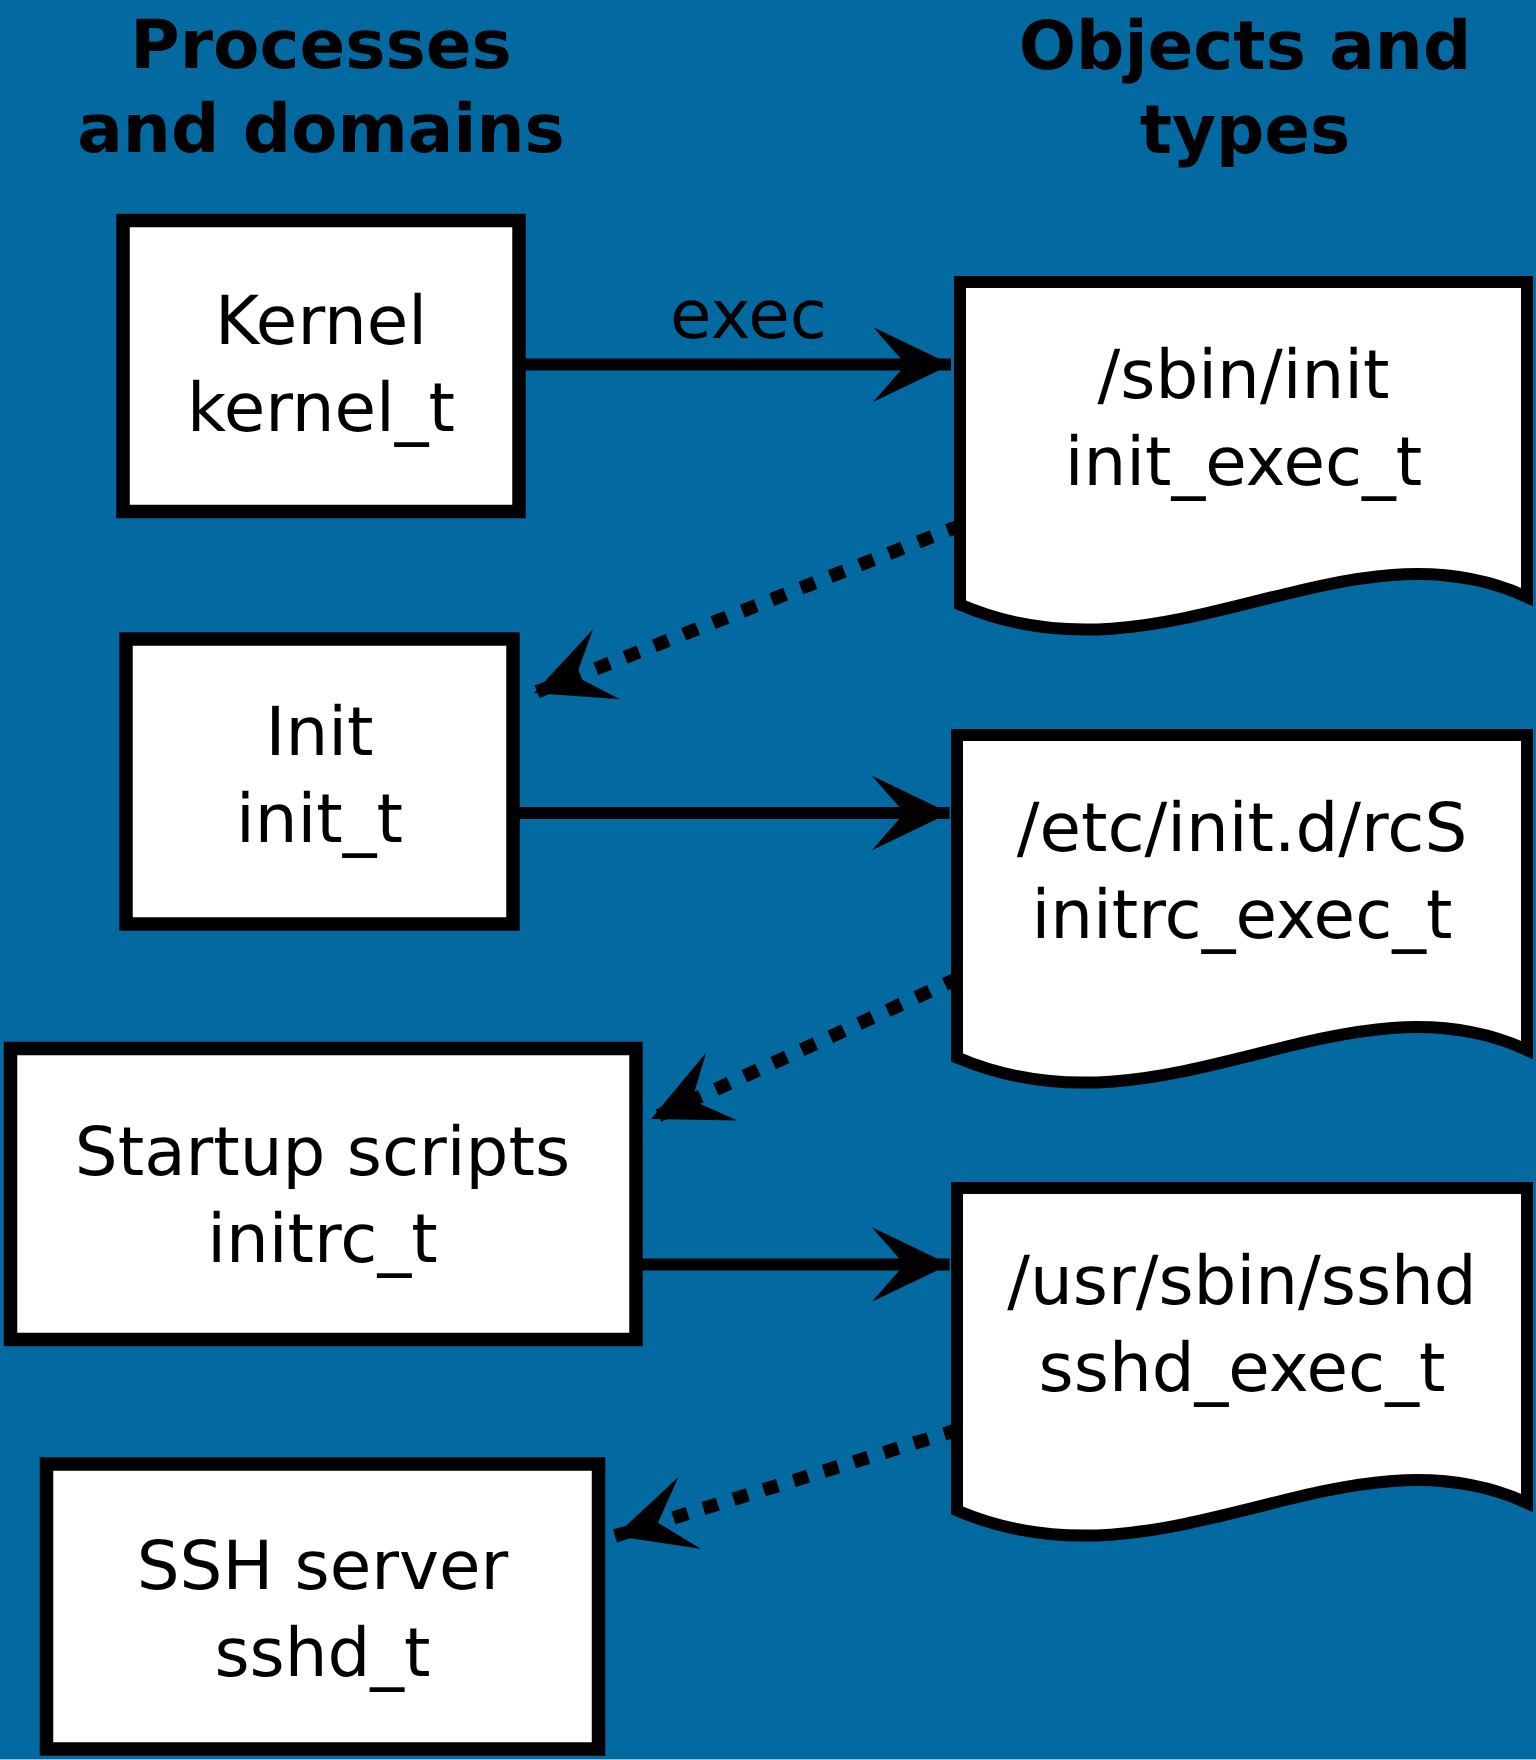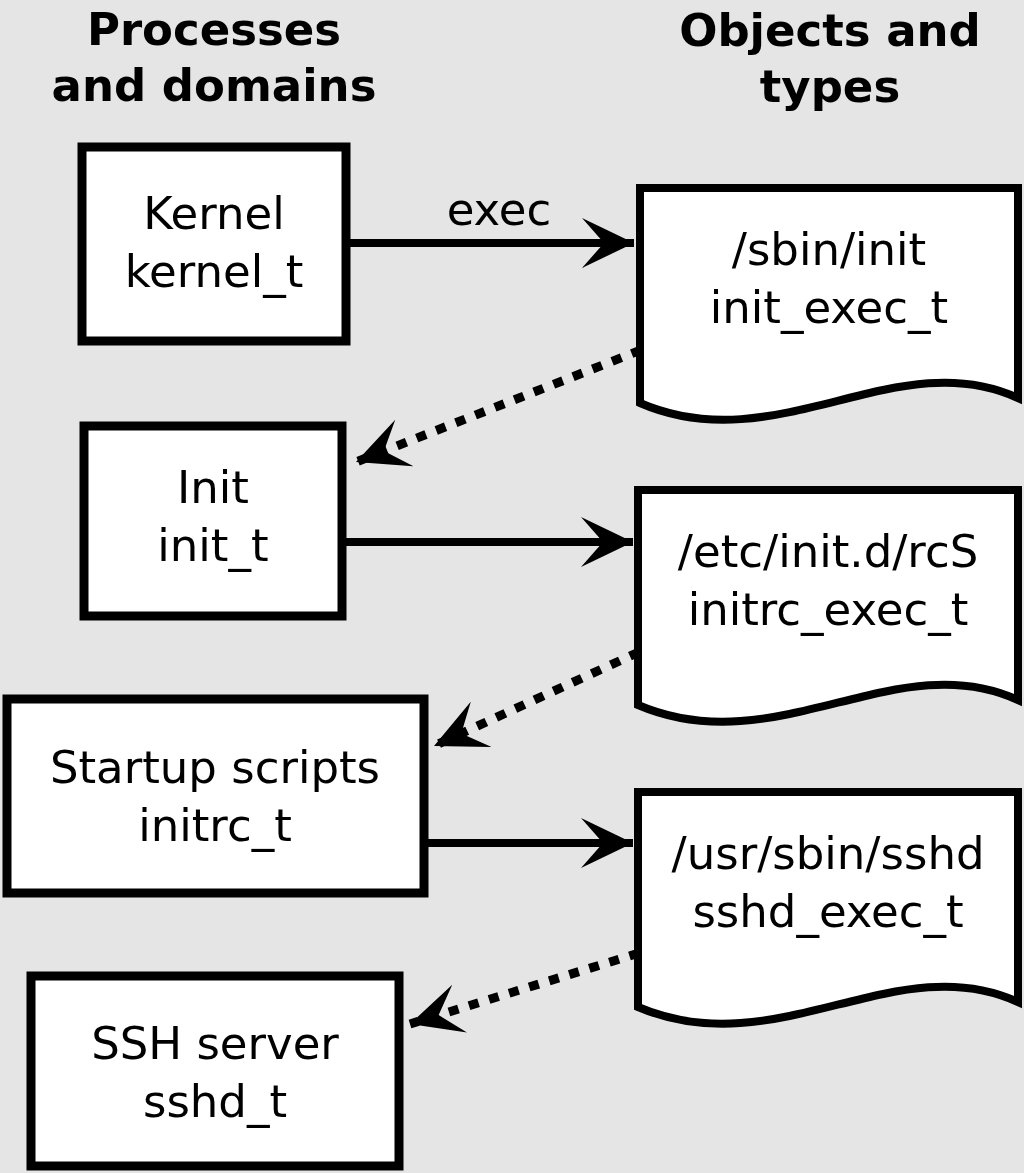--- a/index.html
+++ b/index.html
@@ -4,21 +4,21 @@
 <style>
   html, body {
     margin: 0;
     padding: 0;
     background: #ffffff;
   }
   .stage {
     position: relative;
     width: 1024px;
     height: 1173px;
-    background: #e5e5e5;
+    background: #0369a1;
     overflow: hidden;
   }
   svg.diagram {
     position: absolute;
     left: 0;
     top: 0;
     width: 1024px;
     height: 1173px;
     display: block;
   }

